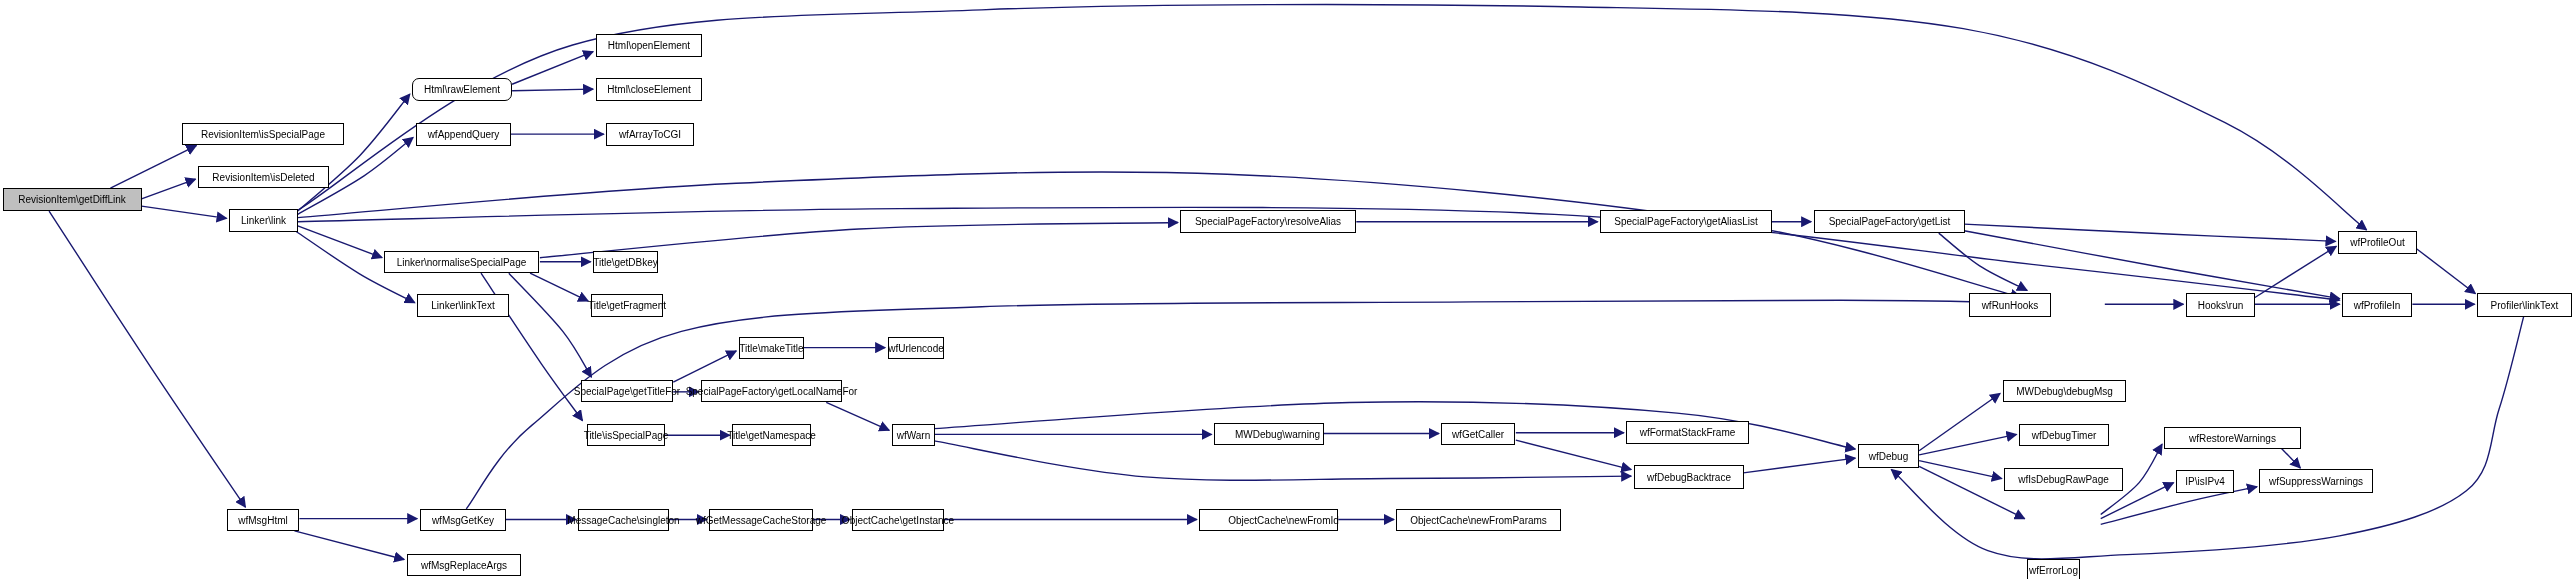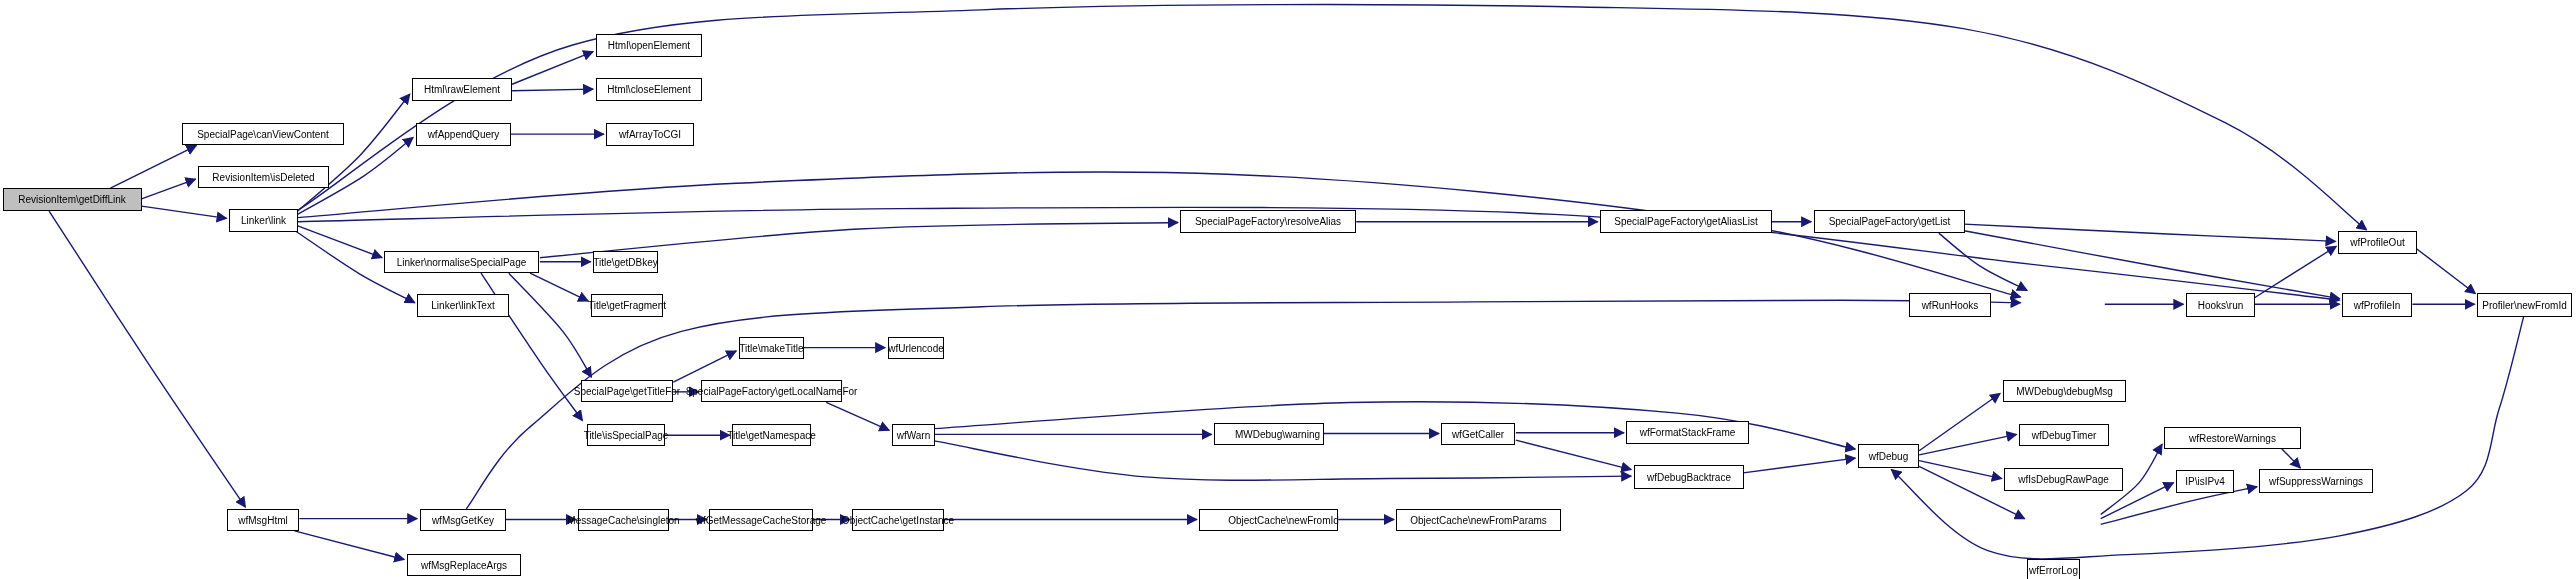--- a/index.html
+++ b/index.html
@@ -74,24 +74,24 @@
       <path d="M366,634 L510,634" fill="none" stroke="#191970" stroke-width="1.7" marker-end="url(#arrow)"></path>
       <path d="M360,649 L494,684" fill="none" stroke="#191970" stroke-width="1.7" marker-end="url(#arrow)"></path>
       <path d="M618,635 L704,635" fill="none" stroke="#191970" stroke-width="1.7" marker-end="url(#arrow)"></path>
       <path d="M570,622 C583.3333333333334,605 606.1666666666666,556.1666666666666 650,520 C693.8333333333334,483.8333333333333 741.3333333333334,429.1666666666667 833,405 C924.6666666666666,380.8333333333333 1038.8333333333333,381 1200,375 C1361.1666666666667,369 1625,370.3333333333333 1800,369 C1975,367.6666666666667 2138.3333333333335,366.8333333333333 2250,367 C2361.6666666666665,367.1666666666667 2433.3333333333335,369.5 2470,370" fill="none" stroke="#191970" stroke-width="1.7" marker-end="url(#arrow)"></path>
       <path d="M818,635 L864,635" fill="none" stroke="#191970" stroke-width="1.7" marker-end="url(#arrow)"></path>
       <path d="M994,635 L1039,635" fill="none" stroke="#191970" stroke-width="1.7" marker-end="url(#arrow)"></path>
       <path d="M1154,635 L1463,635" fill="none" stroke="#191970" stroke-width="1.7" marker-end="url(#arrow)"></path>
       <path d="M1636,635 L1704,635" fill="none" stroke="#191970" stroke-width="1.7" marker-end="url(#arrow)"></path>
     </svg>
 <div class="node hl" style="left: 2.5px; top: 188px; width: 139px; height: 23px; border-color: rgb(0, 0, 0);">RevisionItem\getDiffLink</div>
-    <div class="node" style="left: 182px; top: 123px; width: 162px; height: 22px; border-color: rgb(0, 0, 0);">SpecialPage\canViewContent</div>
+    <div class="node" style="left: 182px; top: 123px; width: 162px; height: 22px; border-color: rgb(0, 0, 0);">RevisionItem\isSpecialPage</div>
     <div class="node" style="left: 198px; top: 166px; width: 131px; height: 22px; border-color: rgb(0, 0, 0);">RevisionItem\isDeleted</div>
     <div class="node" style="left: 229px; top: 209px; width: 69px; height: 23px; border-color: rgb(0, 0, 0);">Linker\link</div>
-    <div class="node" style="left: 412px; top: 78px; width: 100px; height: 23px; border-color: rgb(0, 0, 0);">Html\rawElement</div>
+    <div class="node" style="left: 412px; top: 78px; width: 100px; height: 23px; border-color: rgb(0, 0, 0); border-radius: 7px;">Html\rawElement</div>
     <div class="node" style="left: 596px; top: 34px; width: 106px; height: 23px; border-color: rgb(0, 0, 0);">Html\openElement</div>
     <div class="node" style="left: 596px; top: 78px; width: 106px; height: 23px; border-color: rgb(0, 0, 0);">Html\closeElement</div>
     <div class="node" style="left: 416px; top: 123px; width: 95px; height: 23px; border-color: rgb(0, 0, 0);">wfAppendQuery</div>
     <div class="node" style="left: 606px; top: 123px; width: 88px; height: 23px; border-color: rgb(0, 0, 0);">wfArrayToCGI</div>
     <div class="node" style="left: 384px; top: 251px; width: 155px; height: 22px; border-color: rgb(0, 0, 0);">Linker\normaliseSpecialPage</div>
     <div class="node" style="left: 417px; top: 294px; width: 92px; height: 23px; border-color: rgb(0, 0, 0);">Linker\linkText</div>
     <div class="node" style="left: 593px; top: 251px; width: 65px; height: 22px; border-color: rgb(0, 0, 0);">Title\getDBkey</div>
     <div class="node" style="left: 591px; top: 294px; width: 72px; height: 23px; border-color: rgb(0, 0, 0);">Title\getFragment</div>
     <div class="node" style="left: 739px; top: 337px; width: 65px; height: 22px; border-color: rgb(0, 0, 0);">Title\makeTitle</div>
     <div class="node" style="left: 888px; top: 337px; width: 56px; height: 22px; border-color: rgb(0, 0, 0);">wfUrlencode</div>
@@ -101,24 +101,24 @@
     <div class="node" style="left: 732px; top: 424px; width: 79px; height: 22px; border-color: rgb(0, 0, 0);">Title\getNamespace</div>
     <div class="node" style="left: 892px; top: 424px; width: 43px; height: 22px; border-color: rgb(0, 0, 0);">wfWarn</div>
     <div class="node" style="left: 1214px; top: 423px; width: 110px; height: 22px; border-color: rgb(0, 0, 0); padding-left: 17px;">MWDebug\warning</div>
     <div class="node" style="left: 1441px; top: 423px; width: 74px; height: 22px; border-color: rgb(0, 0, 0);">wfGetCaller</div>
     <div class="node" style="left: 1626px; top: 421px; width: 123px; height: 23px; border-color: rgb(0, 0, 0);">wfFormatStackFrame</div>
     <div class="node" style="left: 1634px; top: 465px; width: 110px; height: 24px; border-color: rgb(0, 0, 0);">wfDebugBacktrace</div>
     <div class="node" style="left: 1180px; top: 210px; width: 176px; height: 23px; border-color: rgb(0, 0, 0);">SpecialPageFactory\resolveAlias</div>
     <div class="node" style="left: 1600px; top: 210px; width: 172px; height: 23px; border-color: rgb(0, 0, 0);">SpecialPageFactory\getAliasList</div>
     <div class="node" style="left: 1814px; top: 210px; width: 151px; height: 23px; border-color: rgb(0, 0, 0);">SpecialPageFactory\getList</div>
     <div class="node" style="left: 2338px; top: 231px; width: 79px; height: 23px; border-color: rgb(0, 0, 0);">wfProfileOut</div>
-    <div class="node" style="left: 1909px; top: 293px; width: 82px; height: 24px; border-color: rgb(0, 0, 0);">wfRunHooks</div>
+    <div class="node" style="left: 1969px; top: 293px; width: 82px; height: 24px; border-color: rgb(0, 0, 0);">wfRunHooks</div>
     <div class="node" style="left: 2186px; top: 293px; width: 69px; height: 24px; border-color: rgb(0, 0, 0);">Hooks\run</div>
     <div class="node" style="left: 2342px; top: 293px; width: 70px; height: 24px; border-color: rgb(0, 0, 0);">wfProfileIn</div>
-    <div class="node" style="left: 2477px; top: 293px; width: 95px; height: 24px; border-color: rgb(0, 0, 0);">Profiler\newFromId</div>
+    <div class="node" style="left: 2477px; top: 293px; width: 95px; height: 24px; border-color: rgb(0, 0, 0);">Profiler\linkText</div>
     <div class="node" style="left: 1858px; top: 444px; width: 61px; height: 24px; border-color: rgb(0, 0, 0);">wfDebug</div>
     <div class="node" style="left: 2003px; top: 380px; width: 123px; height: 22px; border-color: rgb(0, 0, 0);">MWDebug\debugMsg</div>
     <div class="node" style="left: 2019px; top: 424px; width: 90px; height: 22px; border-color: rgb(0, 0, 0);">wfDebugTimer</div>
     <div class="node" style="left: 2004px; top: 468px; width: 119px; height: 23px; border-color: rgb(0, 0, 0);">wfIsDebugRawPage</div>
     <div class="node" style="left: 2027px; top: 511px; width: 53px; height: 23px; border-color: rgb(0, 0, 0); margin-top: 48px;">wfErrorLog</div>
     <div class="node" style="left: 2164px; top: 427px; width: 137px; height: 22px; border-color: rgb(0, 0, 0); text-align: right;">wfRestoreWarnings</div>
     <div class="node" style="left: 2176px; top: 470px; width: 58px; height: 23px; border-color: rgb(0, 0, 0);">IP\isIPv4</div>
     <div class="node" style="left: 2259px; top: 469px; width: 114px; height: 24px; border-color: rgb(0, 0, 0);">wfSuppressWarnings</div>
     <div class="node" style="left: 227px; top: 509px; width: 72px; height: 22px; border-color: rgb(0, 0, 0);">wfMsgHtml</div>
     <div class="node" style="left: 420px; top: 509px; width: 86px; height: 22px; border-color: rgb(0, 0, 0);">wfMsgGetKey</div>

